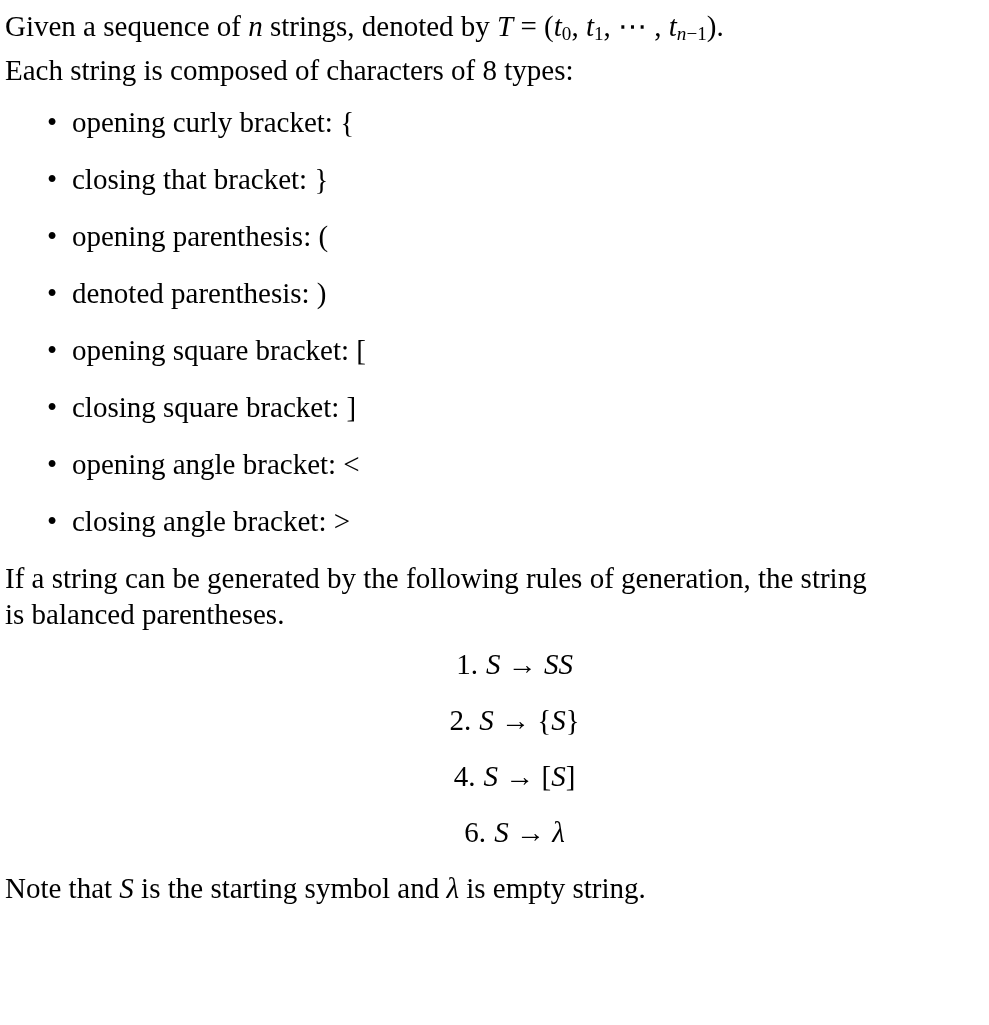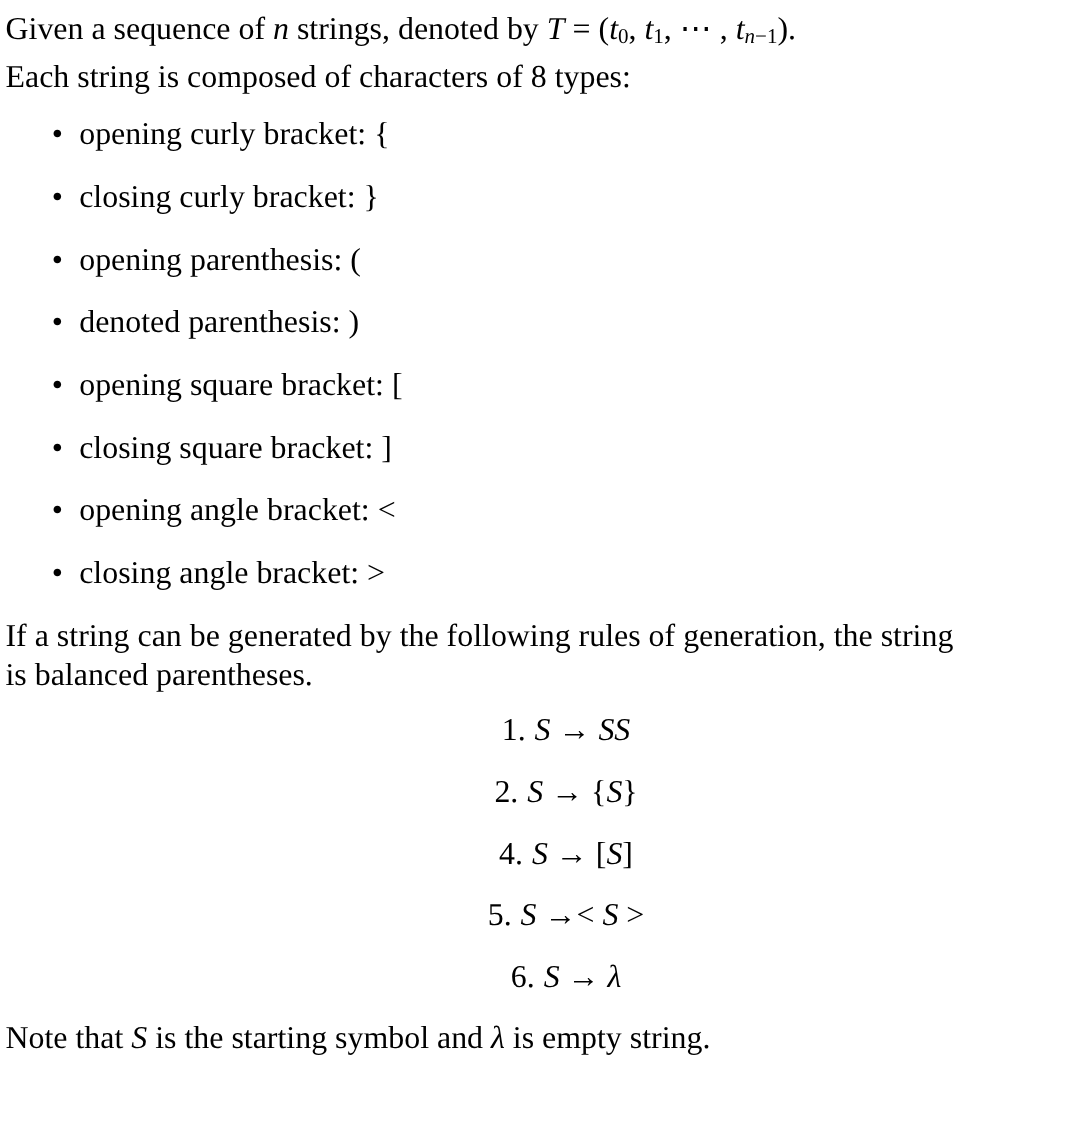--- a/index.html
+++ b/index.html
@@ -71,21 +71,21 @@
   <div class="line"><span>Given a sequence of </span><span class="mi">n</span><span> strings, denoted by </span><span class="mi">T</span><span> = (</span><span class="mi">t</span><span class="msub">0</span><span>, </span><span class="mi">t</span><span class="msub">1</span><span>, ⋯ , </span><span class="mi">t</span><span class="mi msub">n</span><span class="msub">−1</span><span>).</span></div>
   <div class="line">Each string is composed of characters of 8 types:</div>
 
   <ul class="char-list">
     <li>
       <span class="bullet-marker">•</span>
       <span>opening curly bracket: {</span>
     </li>
     <li>
       <span class="bullet-marker">•</span>
-      <span>closing curly bracket: }</span>
+      <span>closing that bracket: }</span>
     </li>
     <li>
       <span class="bullet-marker">•</span>
       <span>opening parenthesis: (</span>
     </li>
     <li>
       <span class="bullet-marker">•</span>
       <span>denoted parenthesis: )</span>
     </li>
     <li>
@@ -113,22 +113,19 @@
     <li>
       <span class="rule-label">1.</span><span class="rule-formula"><span class="mi">S</span><span> → </span><span class="mi">SS</span></span>
     </li>
     <li>
       <span class="rule-label">2.</span><span class="rule-formula"><span class="mi">S</span><span> → {</span><span class="mi">S</span><span>}</span></span>
     </li>
     <li>
       <span class="rule-label">4.</span><span class="rule-formula"><span class="mi">S</span><span> → [</span><span class="mi">S</span><span>]</span></span>
     </li>
     <li>
-      <span class="rule-label">5.</span><span class="rule-formula"><span class="mi">S</span><span> →&lt; </span><span class="mi">S</span><span> &gt;</span></span>
-    </li>
-    <li>
       <span class="rule-label">6.</span><span class="rule-formula"><span class="mi">S</span><span> → </span><span class="mi">λ</span></span>
     </li>
   </ol>
 
   <div class="line note"><span>Note that </span><span class="mi">S</span><span> is the starting symbol and </span><span class="mi">λ</span><span> is empty string.</span></div>
 
 </div>
 
 </body></html>

